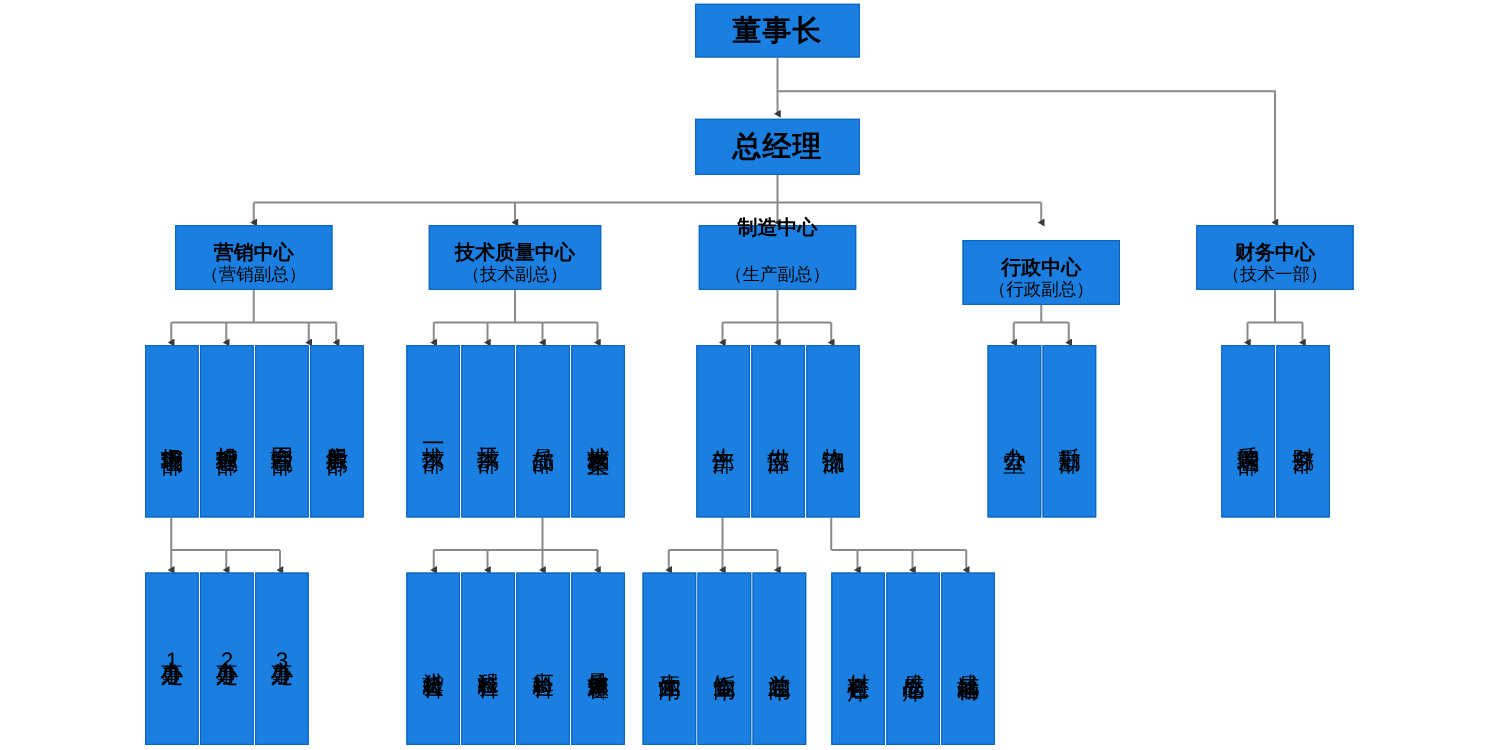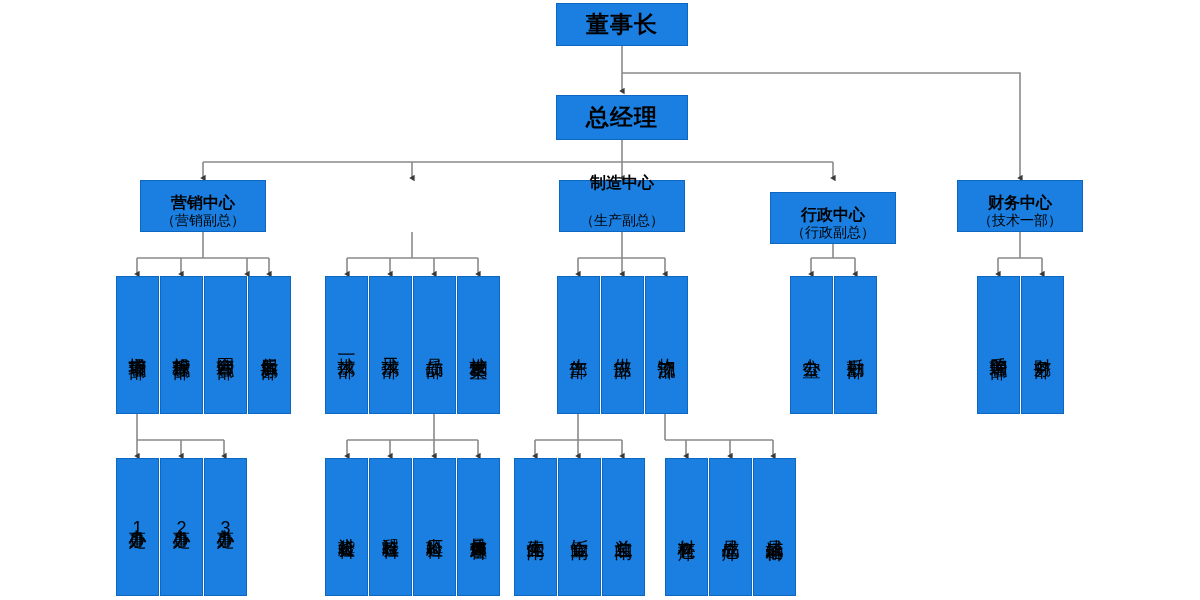--- a/index.html
+++ b/index.html
@@ -127,20 +127,24 @@
   </div>
 
   <div class="node top" style="left:556px;top:95px;width:132px;height:45px;">
     <span>总经理</span>
   </div>
 
   <div class="node center" style="left:140px;top:180px;width:126px;height:52px;">
     <span>营销中心</span>
     <span class="sub">（营销副总）</span>
   </div>
+  <div class="node center" style="left:343px;top:180px;width:138px;height:52px;">
+    <span>技术质量中心</span>
+    <span class="sub">（技术副总）</span>
+  </div>
   <div class="node center" style="left:559px;top:180px;width:126px;height:52px;gap:20px;">
     <span>制造中心</span>
     <span class="sub">（生产副总）</span>
   </div>
   <div class="node center" style="left:770px;top:192px;width:126px;height:52px;">
     <span>行政中心</span>
     <span class="sub">（行政副总）</span>
   </div>
   <div class="node center" style="left:957px;top:180px;width:126px;height:52px;">
     <span>财务中心</span>

